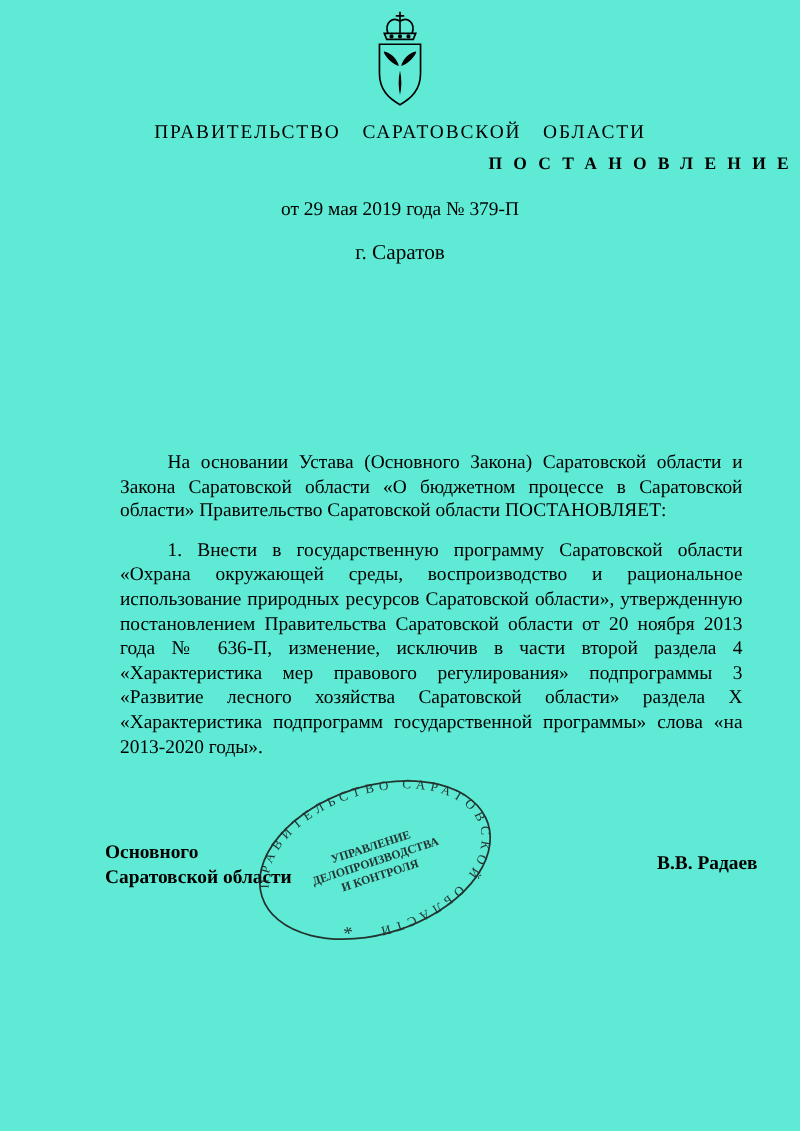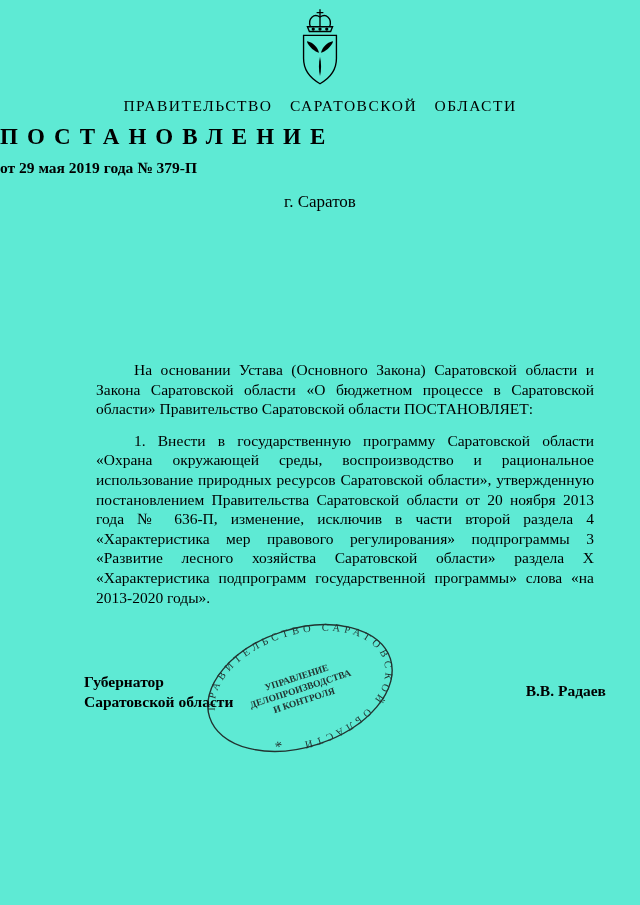--- a/index.html
+++ b/index.html
@@ -14,25 +14,25 @@
   .page{position:absolute;inset:0;background:#5eead4;}
 
   .emblem{position:absolute;top:6px;left:50%;transform:translateX(-50%);}
 
   .org-name{
     position:absolute;top:97px;left:0;width:100%;
     text-align:center;font-size:15.5px;letter-spacing:1.5px;word-spacing:12px;
   }
   .doc-type{
     position:absolute;top:124px;left:0;width:100%;
-    text-align:left;font-size:23px;font-weight:bold;letter-spacing:9px;
+    text-align:right;font-size:14px;font-weight:bold;letter-spacing:9px;
   }
   .date-line{
     position:absolute;top:159px;left:0;width:100%;
-    font-size:15.5px;font-weight:bold;
+    text-align:center;font-size:15.5px;
   }
   .city{
     position:absolute;top:192px;left:0;width:100%;
     text-align:center;font-size:17px;
   }
 
   .doc-title{
     position:absolute;top:240px;left:84px;width:440px;
     font-weight:bold;font-size:15.5px;line-height:19.5px;text-align:justify;
   }
@@ -91,21 +91,21 @@
   <div class="date-line">от 29 мая 2019 года № 379-П</div>
   <div class="city">г. Саратов</div>
 
 
   <div class="body-text">
     <p>На основании Устава (Основного Закона) Саратовской области и Закона Саратовской области «О бюджетном процессе в Саратовской области» Правительство Саратовской области ПОСТАНОВЛЯЕТ:</p>
     <p>1. Внести в государственную программу Саратовской области «Охрана окружающей среды, воспроизводство и рациональное использование природных ресурсов Саратовской области», утвержденную постановлением Правительства Саратовской области от 20 ноября 2013 года № 636-П, изменение, исключив в части второй раздела 4 «Характеристика мер правового регулирования» подпрограммы 3 «Развитие лесного хозяйства Саратовской области» раздела X «Характеристика подпрограмм государственной программы» слова «на 2013-2020 годы».</p>
   </div>
 
   <div class="signature">
-    <div>Губернатор</div>
+    <div>Основного</div>
     <div>Саратовской области</div>
     <div class="sig-name">В.В. Радаев</div>
   </div>
 
   <div class="stamp">
     <svg width="200" height="132" viewBox="0 0 200 132" xmlns="http://www.w3.org/2000/svg">
       <g transform="rotate(-18 100 66)" fill="#1a1a1a">
         <ellipse cx="100" cy="66" rx="95" ry="59" fill="none" stroke="#1a1a1a" stroke-width="1.4"></ellipse>
         <path id="stamp-ring-path" d="M 12,66 A 88,53 0 0 1 188,66 A 88,53 0 0 1 12,66" fill="none"></path>
         <text font-size="10.5" letter-spacing="4" font-family="Liberation Serif, serif">

